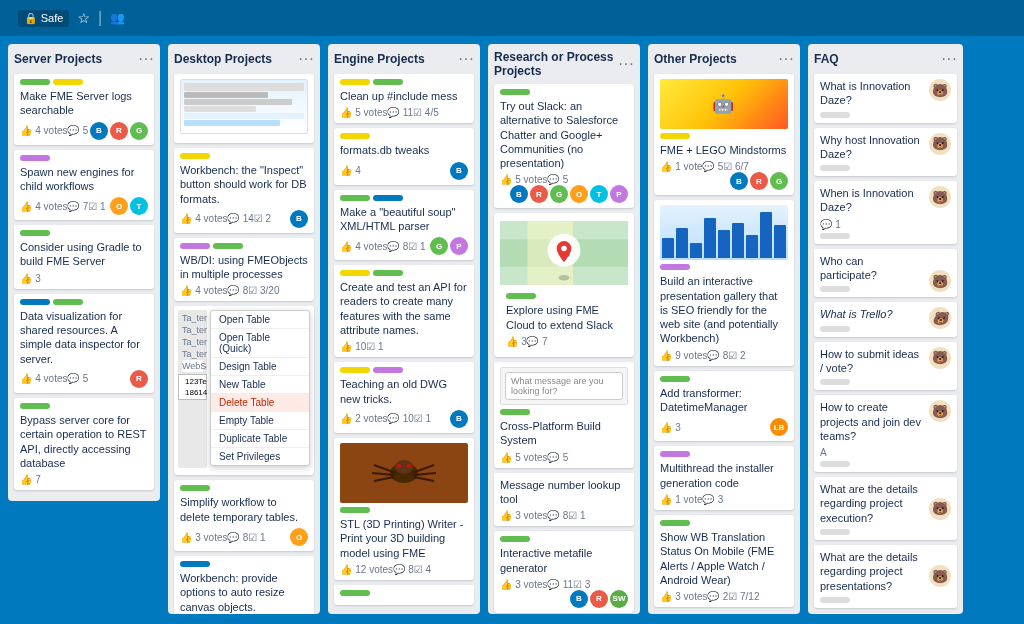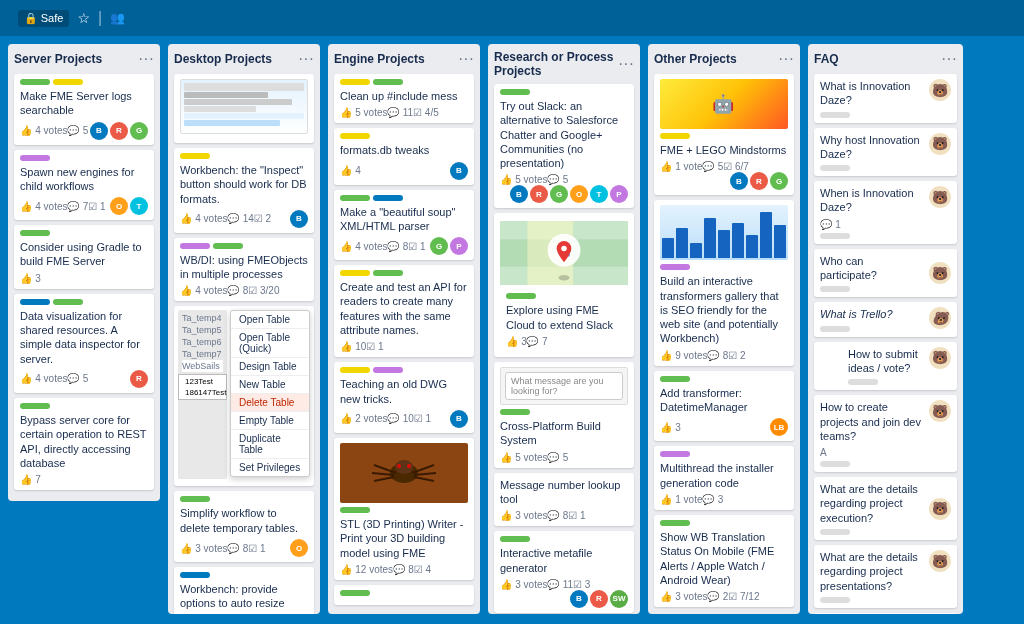--- a/index.html
+++ b/index.html
@@ -372,21 +372,21 @@
             <div>Ta_temp5</div>
             <div>Ta_temp6</div>
             <div>Ta_temp7</div>
             <div style="background:#ffffff;">WebSails</div>
           </div>
           <div style="padding:1px 4px;font-size:8px;background:#fff;border:1px solid #bbb;">
             <div style="padding:1px 2px;">123Test</div>
             <div style="padding:1px 2px;">186147Test</div>
           </div>
         </div>
-        <div class="menu-popup" style="width:80px;">
+        <div class="menu-popup" style="width:100px;">
           <div class="menu-item">Open Table</div>
           <div class="menu-item">Open Table (Quick)</div>
           <div class="menu-item">Design Table</div>
           <div class="menu-item">New Table</div>
           <div class="menu-item delete">Delete Table</div>
           <div class="menu-item">Empty Table</div>
           <div class="menu-item">Duplicate Table</div>
           <div class="menu-item">Set Privileges</div>
         </div>
       </div>
@@ -637,21 +637,21 @@
         <div class="acc-bar" style="height:80%;"></div>
         <div class="acc-bar" style="height:55%;"></div>
         <div class="acc-bar" style="height:70%;"></div>
         <div class="acc-bar" style="height:45%;"></div>
         <div class="acc-bar" style="height:90%;"></div>
         <div class="acc-bar" style="height:65%;"></div>
       </div>
       <div class="card-labels">
         <div class="label label-purple"></div>
       </div>
-      <div class="card-title">Build an interactive transformers gallery that is SEO friendly for the web site (and potentially Workbench)</div>
+      <div class="card-title">Build an interactive presentation gallery that is SEO friendly for the web site (and potentially Workbench)</div>
       <div class="card-meta">
         <span class="meta-item">👍 9 votes</span>
         <span class="meta-item">💬 8</span>
         <span class="meta-item">☑ 2</span>
       </div>
     </div>
     <div class="card">
       <div class="card-labels">
           <div class="label label-green"></div>
         </div>
@@ -716,42 +716,42 @@
       <div style="flex:1;">
         <div class="card-title">When is Innovation Daze?</div>
         <div class="meta-item" style="margin-top:3px;">💬 1</div>
 
         <div style="display:flex;gap:2px;margin-top:3px;">
           <div class="label" style="background:#ddd;width:25px;"></div>
         </div>
       </div>
       <div class="bear-icon">🐻</div>
     </div>
-    <div class="card" style="display:flex;align-items:center;gap:23px;">
+    <div class="card" style="display:flex;align-items:flex-end;gap:23px;">
       <div style="flex:1;">
         <div class="card-title">Who can participate?</div>
 
         <div style="display:flex;gap:2px;margin-top:3px;">
           <div class="label" style="background:#ddd;width:25px;"></div>
         </div>
       </div>
       <div class="bear-icon">🐻</div>
     </div>
     <div class="card" style="display:flex;align-items:flex-start;gap:6px;font-style:italic;">
       <div style="flex:1;">
         <div class="card-title">What is Trello?</div>
 
         <div style="display:flex;gap:2px;margin-top:3px;">
           <div class="label" style="background:#ddd;width:25px;"></div>
         </div>
       </div>
       <div class="bear-icon">🐻</div>
     </div>
     <div class="card" style="display:flex;align-items:flex-start;gap:6px;">
-      <div style="flex:1;margin-left:28px;">
+      <div style="flex:1;">
         <div class="card-title">How to submit ideas / vote?</div>
 
         <div style="display:flex;gap:2px;margin-top:3px;">
           <div class="label" style="background:#ddd;width:25px;"></div>
         </div>
       </div>
       <div class="bear-icon">🐻</div>
     </div>
     <div class="card" style="display:flex;align-items:flex-start;gap:6px;">
       <div style="flex:1;">
@@ -767,21 +767,21 @@
     <div class="card" style="display:flex;align-items:center;gap:6px;">
       <div style="flex:1;">
         <div class="card-title">What are the details regarding project execution?</div>
 
         <div style="display:flex;gap:2px;margin-top:3px;">
           <div class="label" style="background:#ddd;width:25px;"></div>
         </div>
       </div>
       <div class="bear-icon">🐻</div>
     </div>
-    <div class="card" style="display:flex;align-items:flex-start;gap:8px;">
+    <div class="card" style="display:flex;align-items:center;gap:8px;">
       <div style="flex:1;">
         <div class="card-title">What are the details regarding project presentations?</div>
 
         <div style="display:flex;gap:2px;margin-top:3px;">
           <div class="label" style="background:#ddd;width:25px;"></div>
         </div>
       </div>
       <div class="bear-icon">🐻</div>
     </div>
     <div class="card" style="display:flex;align-items:flex-start;gap:6px;">

